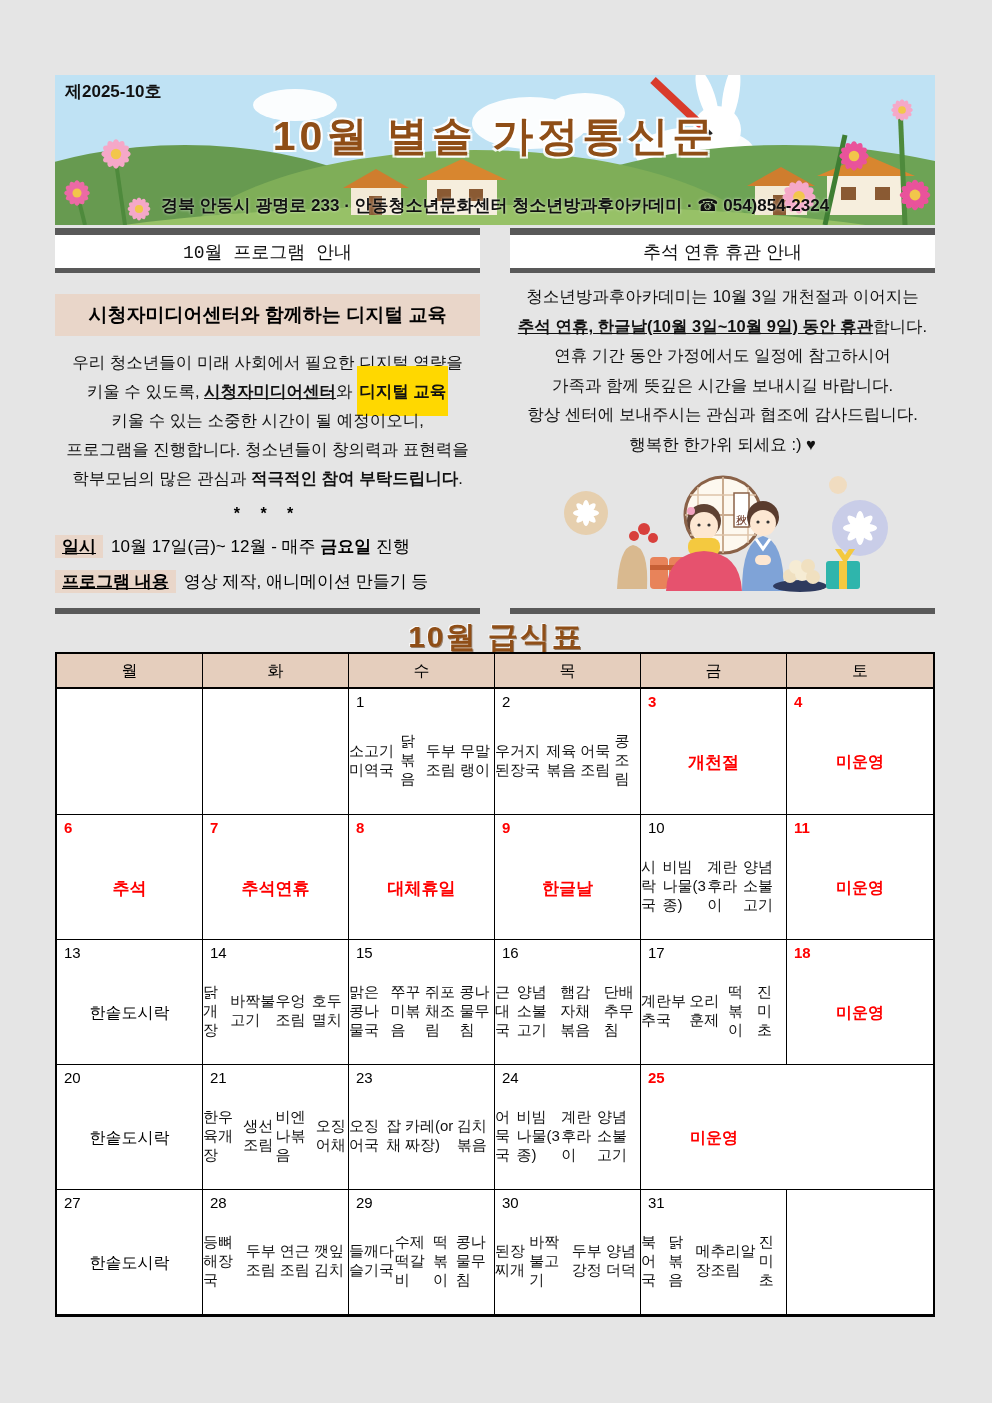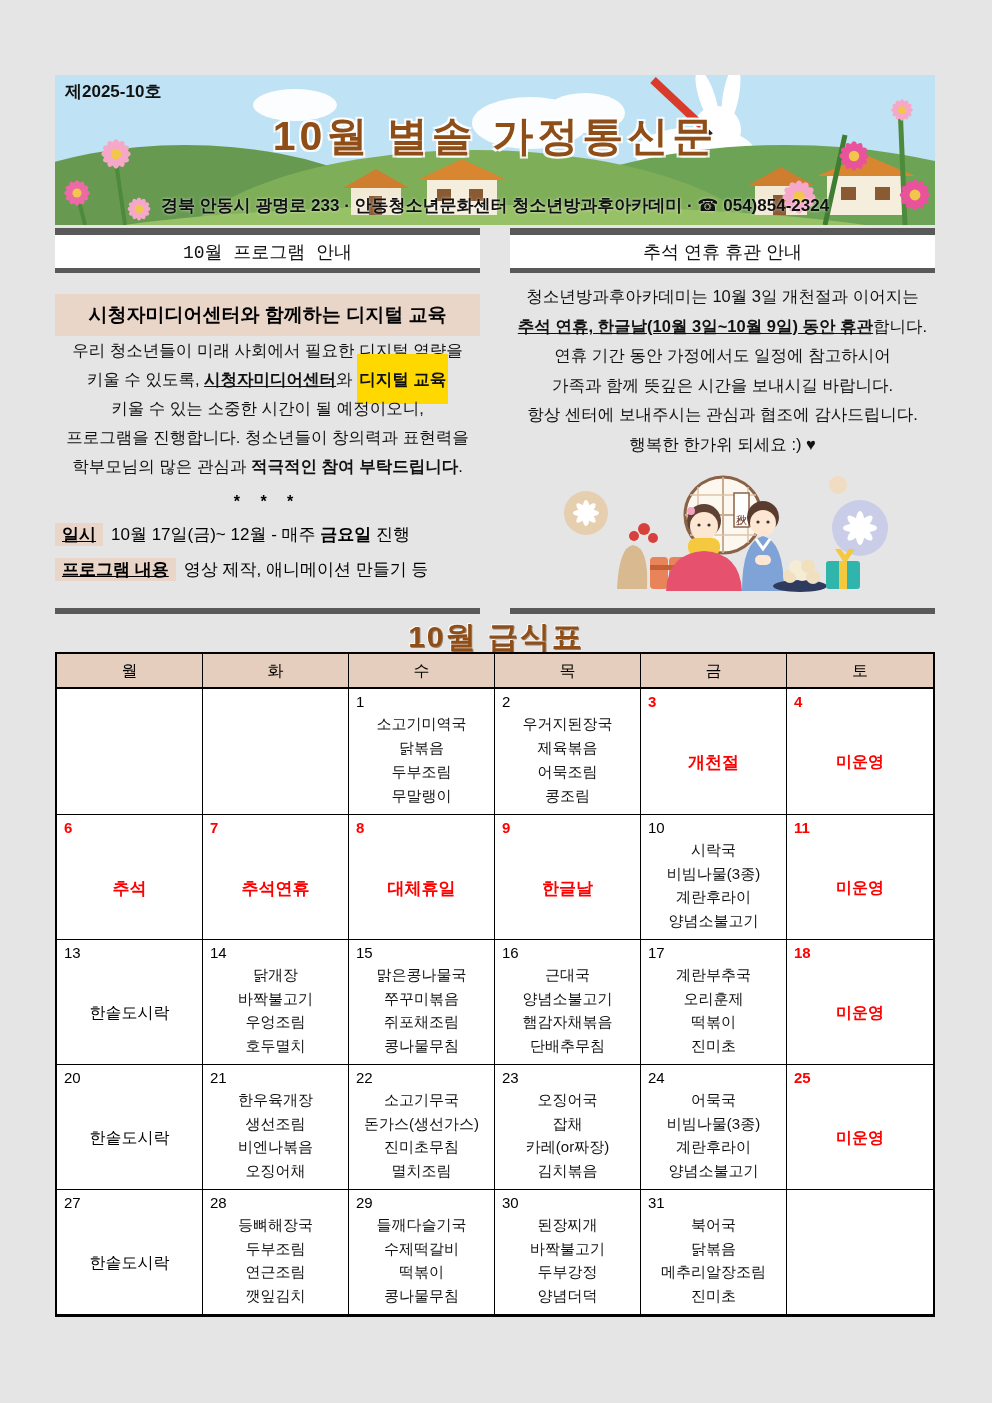--- a/index.html
+++ b/index.html
@@ -20,21 +20,21 @@
 
   
   .col-left  { position:absolute; left:55px;  width:425px; }
   .col-right { position:absolute; left:510px; width:425px; }
   .section-head { border-top:7px solid #595959; border-bottom:5px solid #595959;
     text-align:center; font-size:18px; color:#111; padding:5px 0 4px; background:#fff; }
 
   
   .box-title { margin-top:32px; background:#e9d6c9; text-align:center;
     font-weight:bold; font-size:19px; padding:8px 4px; white-space:nowrap; }
-  .paragraph { text-align:center; font-size:16.5px; line-height:29px; color:#111; }
+  .paragraph { margin-top:12px; text-align:center; font-size:16.5px; line-height:29px; color:#111; }
   .paragraph div { white-space:nowrap; }
   .bu { font-weight:bold; text-decoration:underline; }
   .b  { font-weight:bold; }
   .yl { font-weight:bold; background:#ffd800; padding:16px 2px; }
   .stars { margin-top:12px; text-align:center; font-weight:bold; font-size:16px; letter-spacing:8px; }
   .info-row { margin-top:12px; font-size:17px; white-space:nowrap; }
   .info-label { background:#e9d6c9; font-weight:bold; text-decoration:underline; padding:2px 7px; margin-right:8px; }
 
   
   .notice { margin-top:20px; text-align:center; font-size:16.5px; line-height:29.5px; color:#111; }
@@ -55,21 +55,21 @@
   .cal-head .cal-cell { background:#e5cebd; height:33px; line-height:33px;
     font-size:16px; text-align:center; }
   .cal-head { border-bottom:2px solid #000; }
   .cal-body .cal-row { height:125px; }
   .cal-body .cal-row + .cal-row { border-top:1px solid #000; }
   .cal-cell { position:relative; border-right:1px solid #000; }
   .cal-cell:last-child { border-right:none; }
   .cal-date { position:absolute; top:4px; left:7px; font-size:15px; color:#000; }
   .cal-date.red { color:#ff0000; font-weight:bold; }
   .cal-items { position:absolute; top:24px; bottom:6px; left:0; right:0;
-    display:flex; flex-direction:column; justify-content:space-around;
+    display:flex; flex-direction:row; justify-content:space-around;
     align-items:center; font-size:15px; color:#111; }
   .cal-note { position:absolute; inset:0; display:flex; align-items:center;
     justify-content:center; padding-top:22px; font-size:16px; }
   .cal-note.holiday  { color:#ff0000; font-weight:bold; font-size:17px; }
   .cal-note.closed   { color:#ff0000; font-weight:bold; }
   .cal-note.lunchbox { color:#000; }
 </style>
 </head>
 <body>
 
@@ -392,29 +392,20 @@
           <div class="cal-cell">
             <span class="cal-date">21</span>
             <div class="cal-items">
               <div>한우육개장</div>
               <div>생선조림</div>
               <div>비엔나볶음</div>
               <div>오징어채</div>
             </div>
           </div>
           <div class="cal-cell">
-            <span class="cal-date">22</span>
-            <div class="cal-items">
-              <div>소고기무국</div>
-              <div>돈가스(생선가스)</div>
-              <div>진미초무침</div>
-              <div>멸치조림</div>
-            </div>
-          </div>
-          <div class="cal-cell">
             <span class="cal-date">23</span>
             <div class="cal-items">
               <div>오징어국</div>
               <div>잡채</div>
               <div>카레(or짜장)</div>
               <div>김치볶음</div>
             </div>
           </div>
           <div class="cal-cell">
             <span class="cal-date">24</span>

